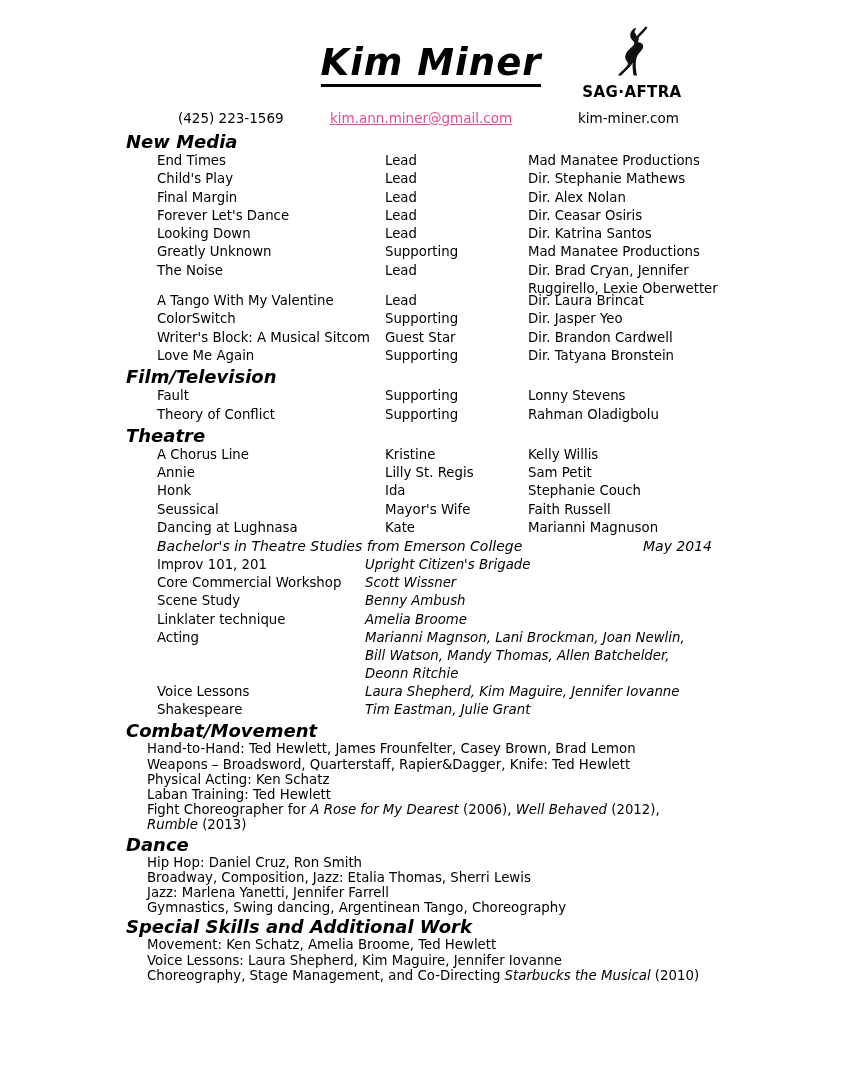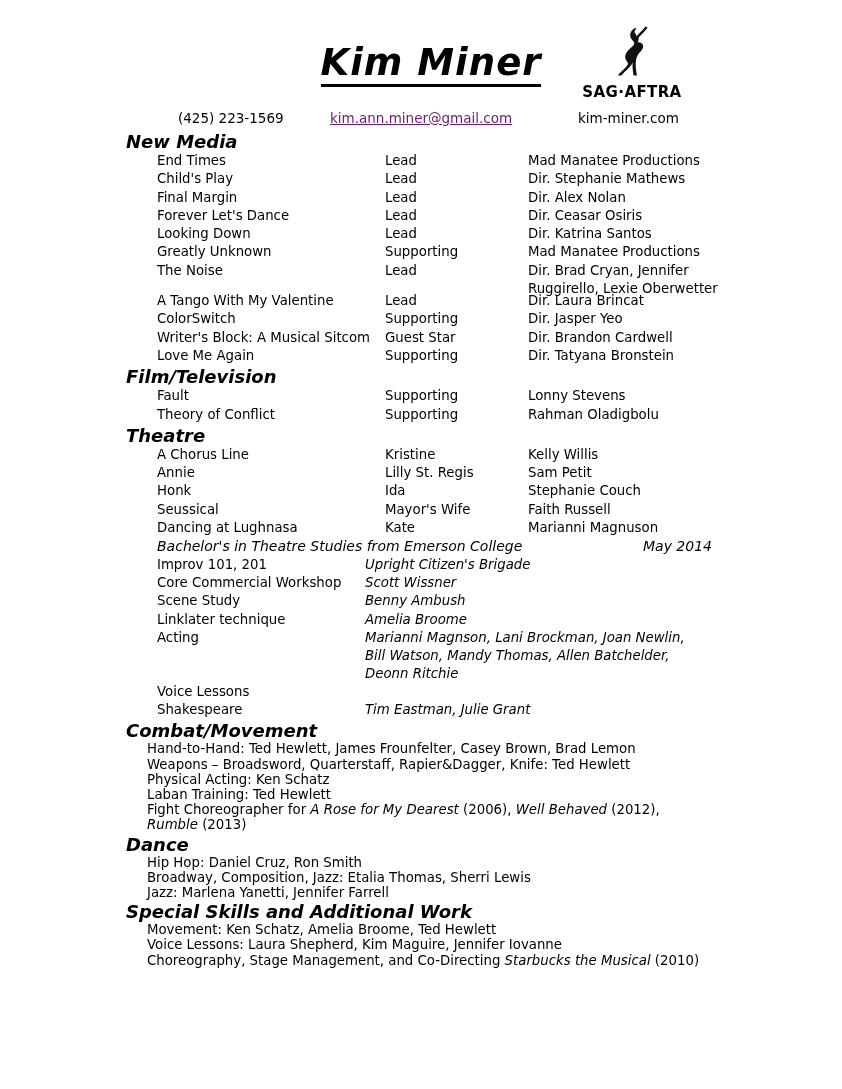--- a/index.html
+++ b/index.html
@@ -79,21 +79,21 @@
   }
   .contact-phone {
     position: absolute;
     left: 178px;
     top: 0;
   }
   .contact-email {
     position: absolute;
     left: 330px;
     top: 0;
-    color: #701a75;
+    color: #ec4899;
     text-decoration: underline;
   }
   .contact-site {
     position: absolute;
     left: 578px;
     top: 0;
   }
 
   
   .body-area {
@@ -342,20 +342,21 @@
         <div class="row">
           <span class="c1">Linklater technique</span>
           <span class="c2">Amelia Broome</span>
         </div>
         <div class="row" style="min-height:54px;">
           <span class="c1">Acting</span>
           <span class="c2" style="width:330px;">Marianni Magnson, Lani Brockman, Joan Newlin, Bill Watson, Mandy Thomas, Allen Batchelder, Deonn Ritchie</span>
         </div>
         <div class="row">
           <span class="c1">Voice Lessons</span>
+          <span class="c2">Laura Shepherd, Kim Maguire, Jennifer Iovanne</span>
         </div>
         <div class="row">
           <span class="c1">Shakespeare</span>
           <span class="c2">Tim Eastman, Julie Grant</span>
         </div>
       </div>
     </div>
 
     <div class="section">
       <div class="section-title">Combat/Movement</div>
@@ -369,20 +370,21 @@
         </div>
       </div>
     </div>
 
     <div class="section">
       <div class="section-title">Dance</div>
       <div class="lines">
         <div class="line">Hip Hop: Daniel Cruz, Ron Smith</div>
         <div class="line">Broadway, Composition, Jazz: Etalia Thomas, Sherri Lewis</div>
         <div class="line">Jazz: Marlena Yanetti, Jennifer Farrell</div>
+        <div class="line">Gymnastics, Swing dancing, Argentinean Tango, Choreography</div>
       </div>
     </div>
 
     <div class="section">
       <div class="section-title">Special Skills and Additional Work</div>
       <div class="lines">
         <div class="line">Movement: Ken Schatz, Amelia Broome, Ted Hewlett</div>
         <div class="line">Voice Lessons: Laura Shepherd, Kim Maguire, Jennifer Iovanne</div>
         <div class="line">
           <span>Choreography, Stage Management, and Co-Directing </span><em class="title-em">Starbucks the Musical</em><span> (2010)</span>

